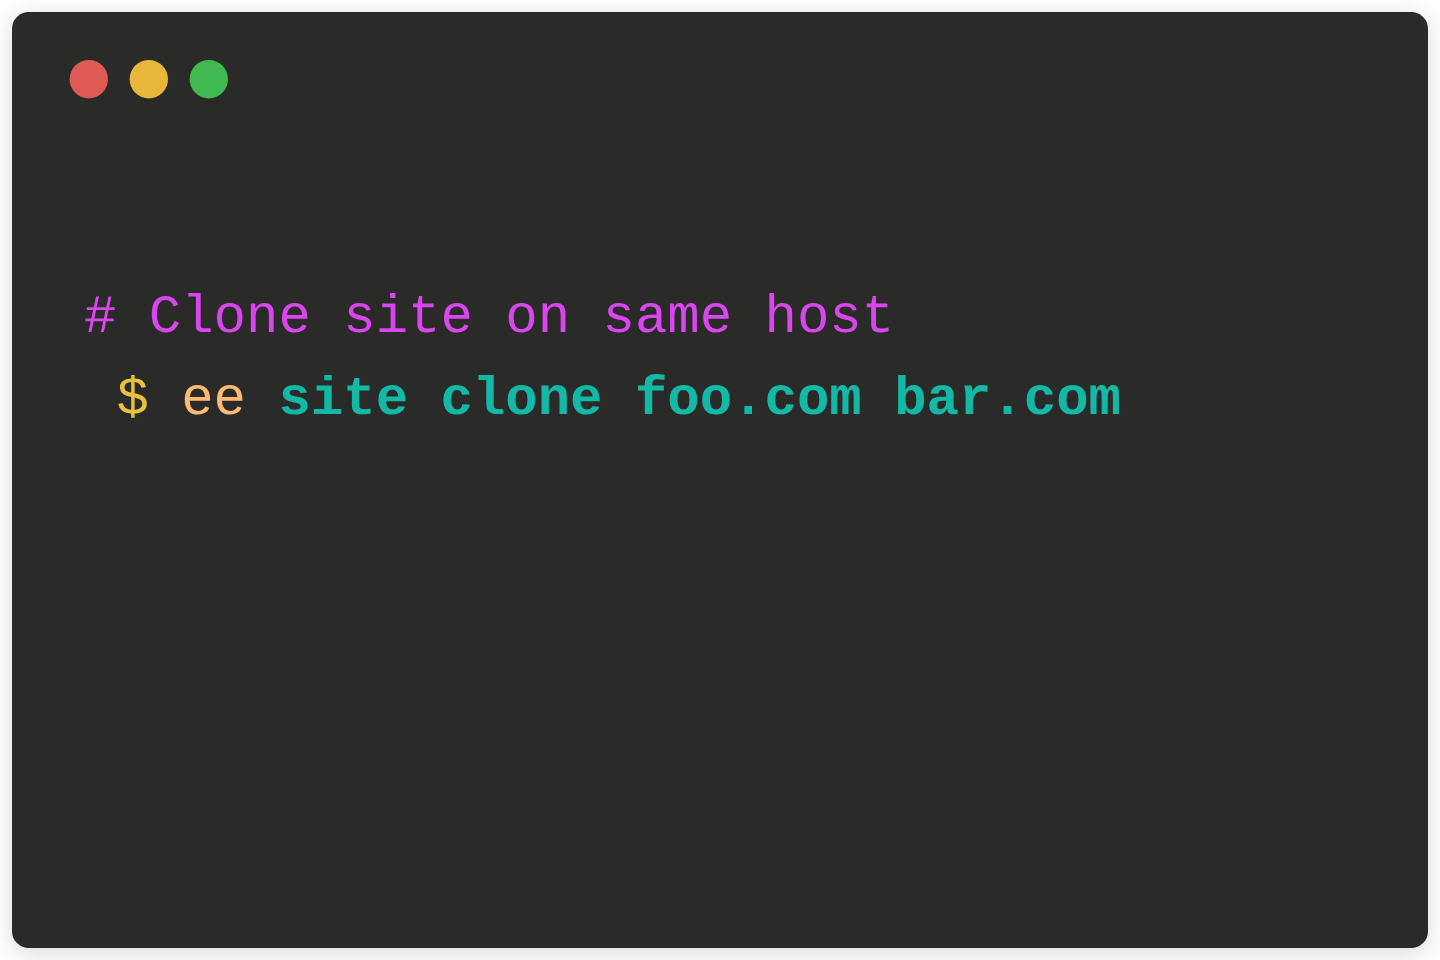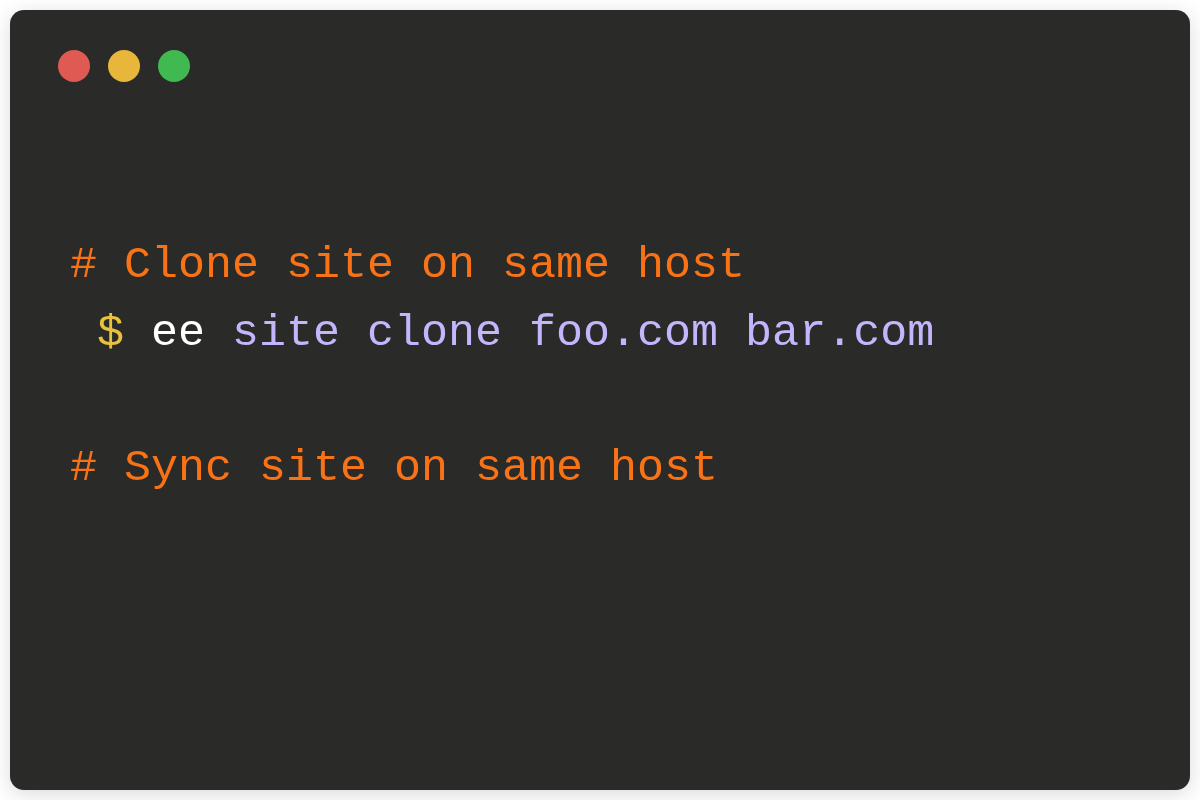--- a/index.html
+++ b/index.html
@@ -40,34 +40,33 @@
     .dot-yellow { background: #e8b63b; }
     .dot-green { background: #3fb950; }
     .terminal-body {
       padding: 150px 60px 0 60px;
       font-size: 45px;
       line-height: 1.5;
     }
     .line {
       white-space: pre;
     }
-    .comment { color: #f97316; }
+    .comment { color: #d946ef; }
     .prompt { color: #e8c23c; }
-    .command { color: #ffffff; }
-    .args { color: #c4b5fd; }
+    .command { color: #fdba74; }
+    .args { color: #14b8a6; font-weight: bold; }
     .blank-line { height: 1.5em; }
   </style>
 </head>
 <body>
 
 <div class="terminal-window">
   <div class="titlebar">
     <div class="dot dot-red"></div>
     <div class="dot dot-yellow"></div>
     <div class="dot dot-green"></div>
   </div>
   <div class="terminal-body">
     <div class="line"><span class="comment"># Clone site on same host</span></div>
     <div class="line"><span class="prompt"> $ </span><span class="command">ee</span><span class="args"> site clone foo.com bar.com</span></div>
     <div class="blank-line"></div>
-    <div class="line"><span class="comment"># Sync site on same host</span></div>
   </div>
 </div>
 
 </body></html>

